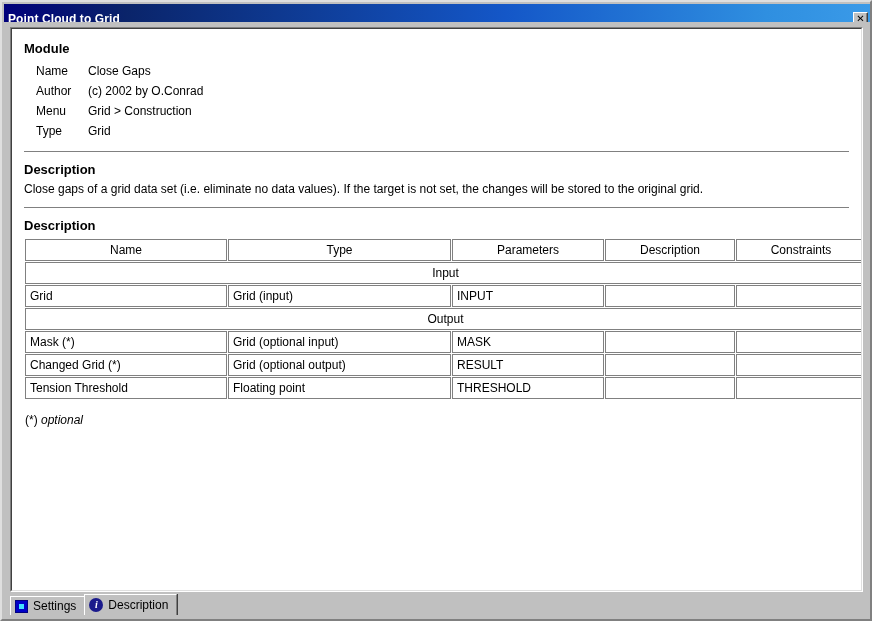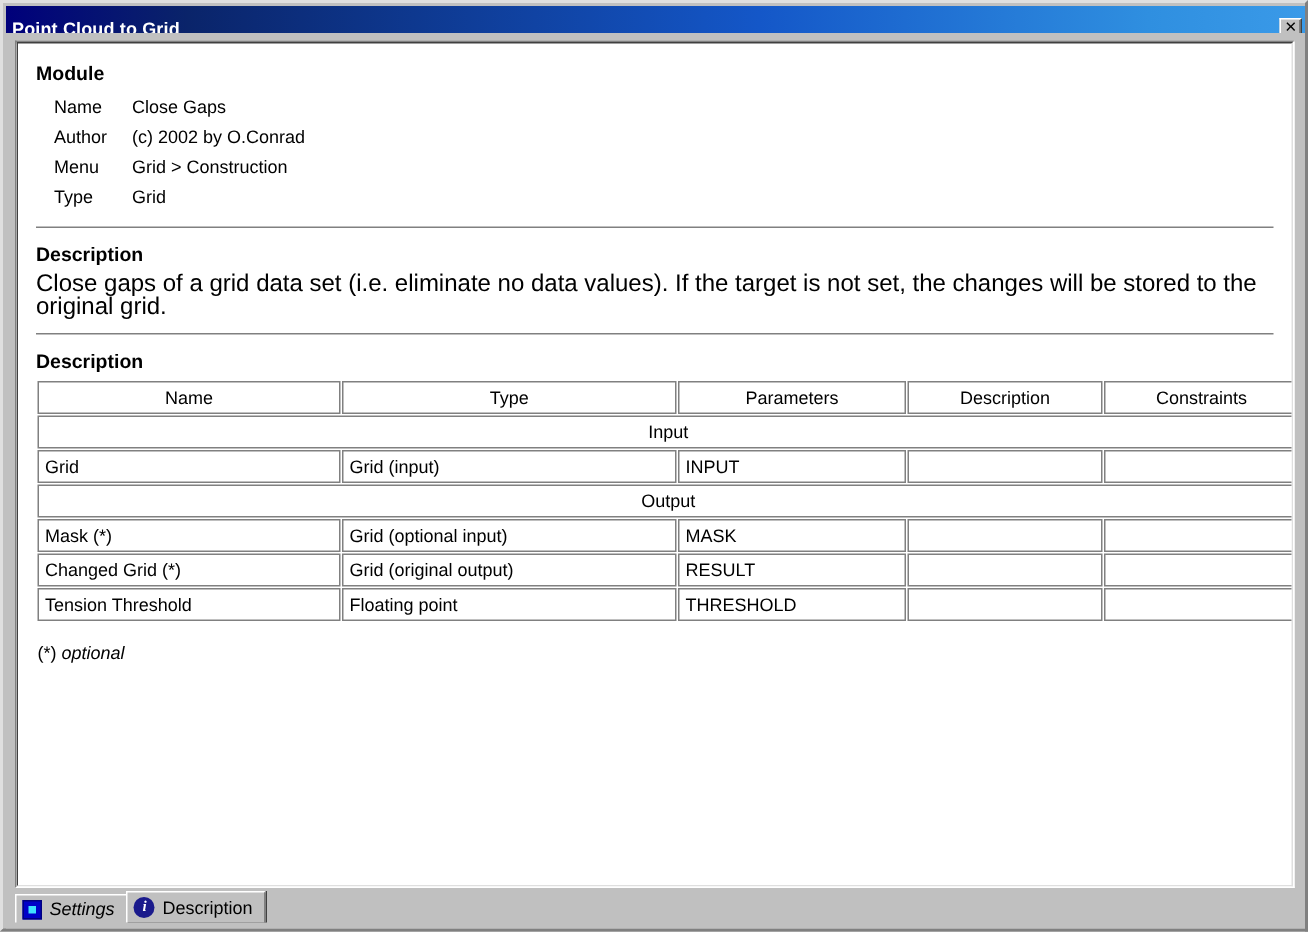--- a/index.html
+++ b/index.html
@@ -139,21 +139,21 @@
     vertical-align: top;
     white-space: nowrap;
   }
   .kv td.k {
     width: 46px;
     padding-right: 6px;
   }
 
   
   .desc-text {
-    font-size: 16px;
+    font-size: 12px;
     line-height: 15px;
     margin: 0;
   }
 
   
   table.params {
     border-collapse: separate;
     border-spacing: 1px;
     width: 841px;
     margin-top: 3px;
@@ -207,21 +207,20 @@
     cursor: default;
     position: relative;
     border-top: 1px solid #ffffff;
     border-left: 1px solid #ffffff;
     border-right: 1px solid #808080;
     margin-right: -1px;
   }
   .tab.inactive {
     margin-top: 2px;
     height: 19px;
-    font-style: italic;
   }
   .tab.active {
     margin-top: 0;
     height: 21px;
     z-index: 2;
     box-shadow: 1px 0 0 #404040;
   }
   .tab-label { margin-left: 5px; white-space: nowrap; }
 
   .icon-settings {
@@ -330,21 +329,21 @@
 
             <tr>
               <td class="col-name">Mask (*)</td>
               <td class="col-type">Grid (optional input)</td>
               <td class="col-ident">MASK</td>
               <td class="col-desc"></td>
               <td class="col-constr"></td>
             </tr>
             <tr>
               <td class="col-name">Changed Grid (*)</td>
-              <td class="col-type">Grid (original output)</td>
+              <td class="col-type">Grid (optional output)</td>
               <td class="col-ident">RESULT</td>
               <td class="col-desc"></td>
               <td class="col-constr"></td>
             </tr>
 
             <tr>
               <td class="col-name">Tension Threshold</td>
               <td class="col-type">Floating point</td>
               <td class="col-ident">THRESHOLD</td>
               <td class="col-desc"></td>

